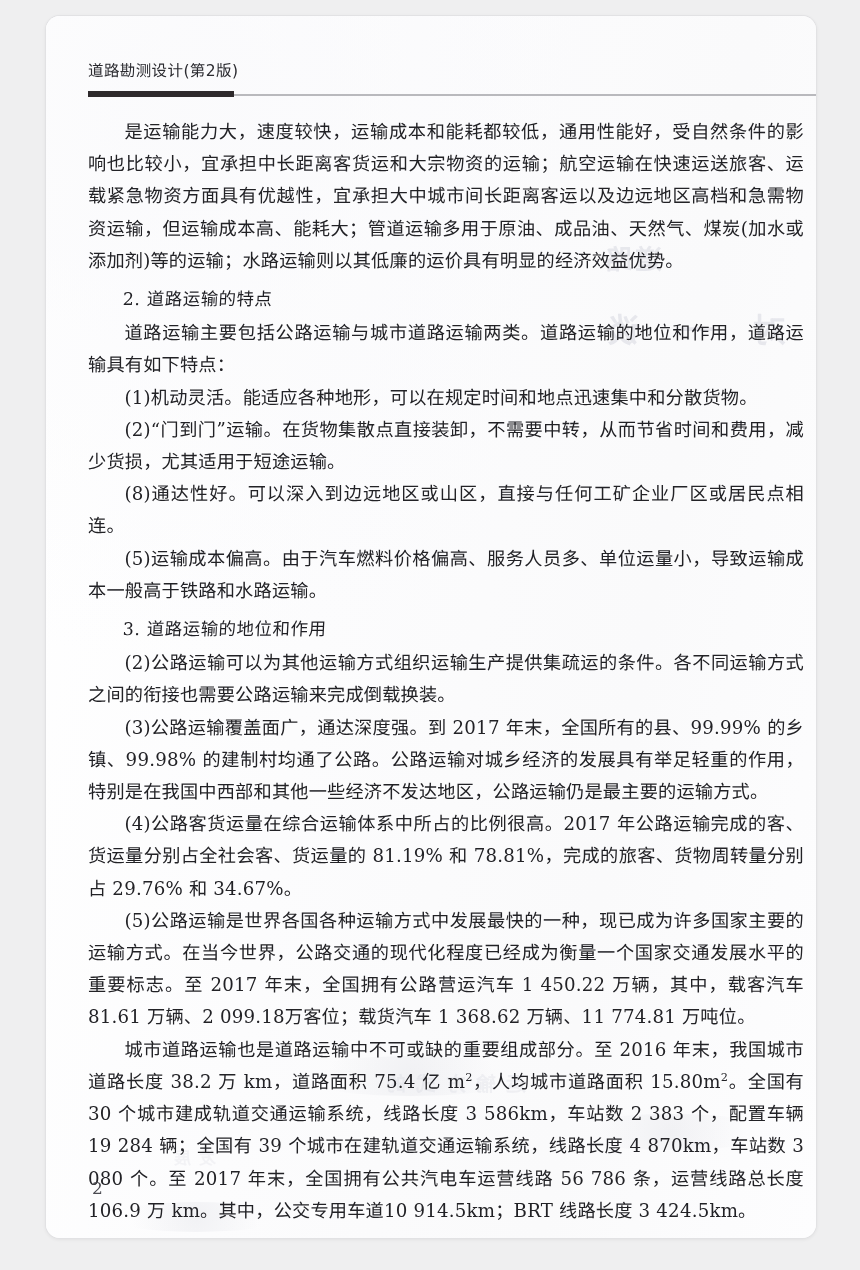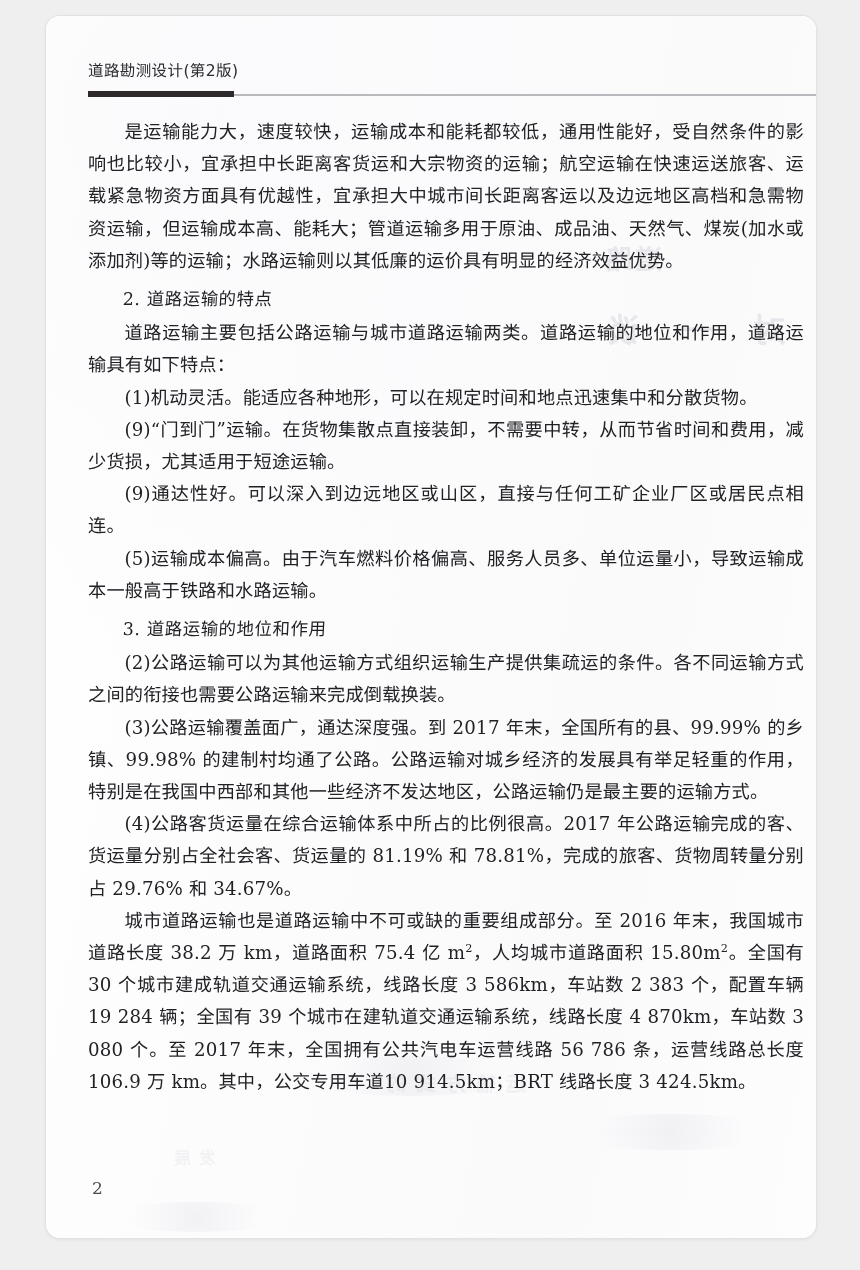--- a/index.html
+++ b/index.html
@@ -162,29 +162,30 @@
     <div class="head-rule-strong"></div>
 
     <div class="body-col">
 
       <p class="para">是运输能力大，速度较快，运输成本和能耗都较低，通用性能好，受自然条件的影响也比较小，宜承担中长距离客货运和大宗物资的运输；航空运输在快速运送旅客、运载紧急物资方面具有优越性，宜承担大中城市间长距离客运以及边远地区高档和急需物资运输，但运输成本高、能耗大；管道运输多用于原油、成品油、天然气、煤炭(加水或添加剂)等的运输；水路运输则以其低廉的运价具有明显的经济效益优势。</p>
 
       <p class="subhead">2. 道路运输的特点</p>
 
       <p class="para">道路运输主要包括公路运输与城市道路运输两类。道路运输的地位和作用，道路运输具有如下特点：</p>
       <p class="para">(1)机动灵活。能适应各种地形，可以在规定时间和地点迅速集中和分散货物。</p>
-      <p class="para">(9)“门到门”运输。在货物集散点直接装卸，不需要中转，从而节省时间和费用，减少货损，尤其适用于短途运输。</p>
-      <p class="para">(9)通达性好。可以深入到边远地区或山区，直接与任何工矿企业厂区或居民点相连。</p>
+      <p class="para">(2)“门到门”运输。在货物集散点直接装卸，不需要中转，从而节省时间和费用，减少货损，尤其适用于短途运输。</p>
+      <p class="para">(8)通达性好。可以深入到边远地区或山区，直接与任何工矿企业厂区或居民点相连。</p>
       <p class="para">(5)运输成本偏高。由于汽车燃料价格偏高、服务人员多、单位运量小，导致运输成本一般高于铁路和水路运输。</p>
 
       <p class="subhead">3. 道路运输的地位和作用</p>
 
       <p class="para">(2)公路运输可以为其他运输方式组织运输生产提供集疏运的条件。各不同运输方式之间的衔接也需要公路运输来完成倒载换装。</p>
       <p class="para">(3)公路运输覆盖面广，通达深度强。到 2017 年末，全国所有的县、99.99% 的乡镇、99.98% 的建制村均通了公路。公路运输对城乡经济的发展具有举足轻重的作用，特别是在我国中西部和其他一些经济不发达地区，公路运输仍是最主要的运输方式。</p>
       <p class="para">(4)公路客货运量在综合运输体系中所占的比例很高。2017 年公路运输完成的客、货运量分别占全社会客、货运量的 81.19% 和 78.81%，完成的旅客、货物周转量分别占 29.76% 和 34.67%。</p>
+      <p class="para">(5)公路运输是世界各国各种运输方式中发展最快的一种，现已成为许多国家主要的运输方式。在当今世界，公路交通的现代化程度已经成为衡量一个国家交通发展水平的重要标志。至 2017 年末，全国拥有公路营运汽车 1 450.22 万辆，其中，载客汽车 81.61 万辆、2 099.18万客位；载货汽车 1 368.62 万辆、11 774.81 万吨位。</p>
 
       <p class="para"><span>城市道路运输也是道路运输中不可或缺的重要组成部分。至 2016 年末，我国城市道路长度 38.2 万 km，道路面积 75.4 亿 m</span><sup>2</sup><span>，人均城市道路面积 15.80m</span><sup>2</sup><span>。全国有 30 个城市建成轨道交通运输系统，线路长度 3 586km，车站数 2 383 个，配置车辆 19 284 辆；全国有 39 个城市在建轨道交通运输系统，线路长度 4 870km，车站数 3 080 个。至 2017 年末，全国拥有公共汽电车运营线路 56 786 条，运营线路总长度 106.9 万 km。其中，公交专用车道10 914.5km；BRT 线路长度 3 424.5km。</span></p>
 
     </div>
 
     <div class="folio">2</div>
   </div>
 </div>
 
 </body></html>

